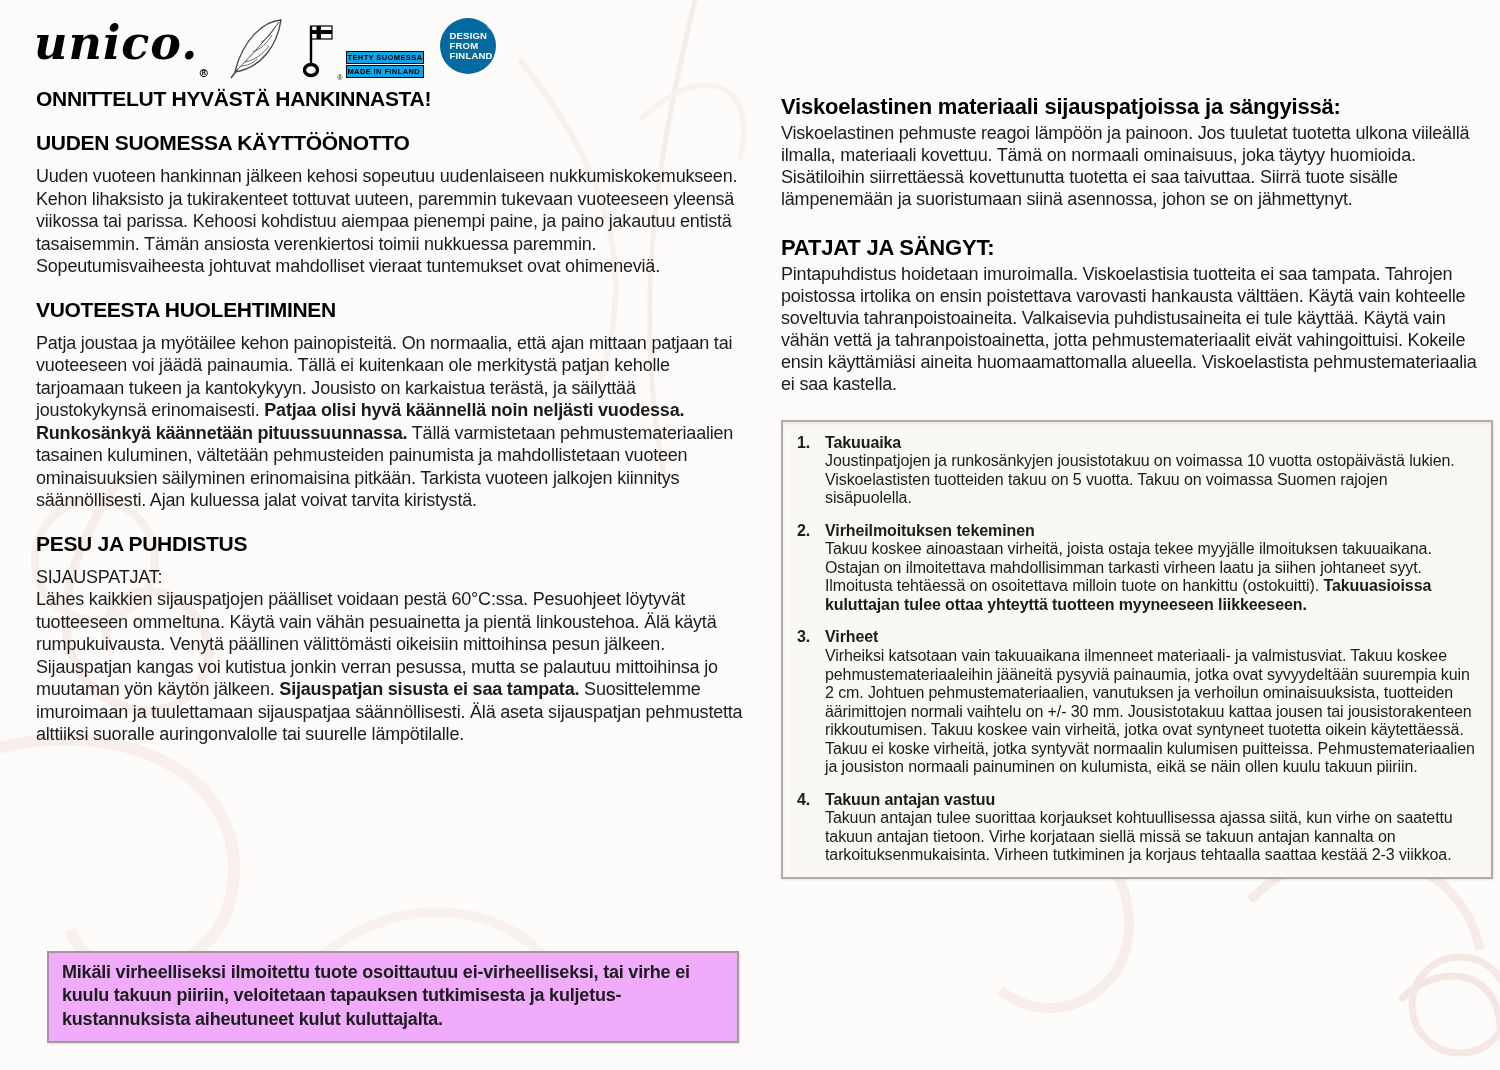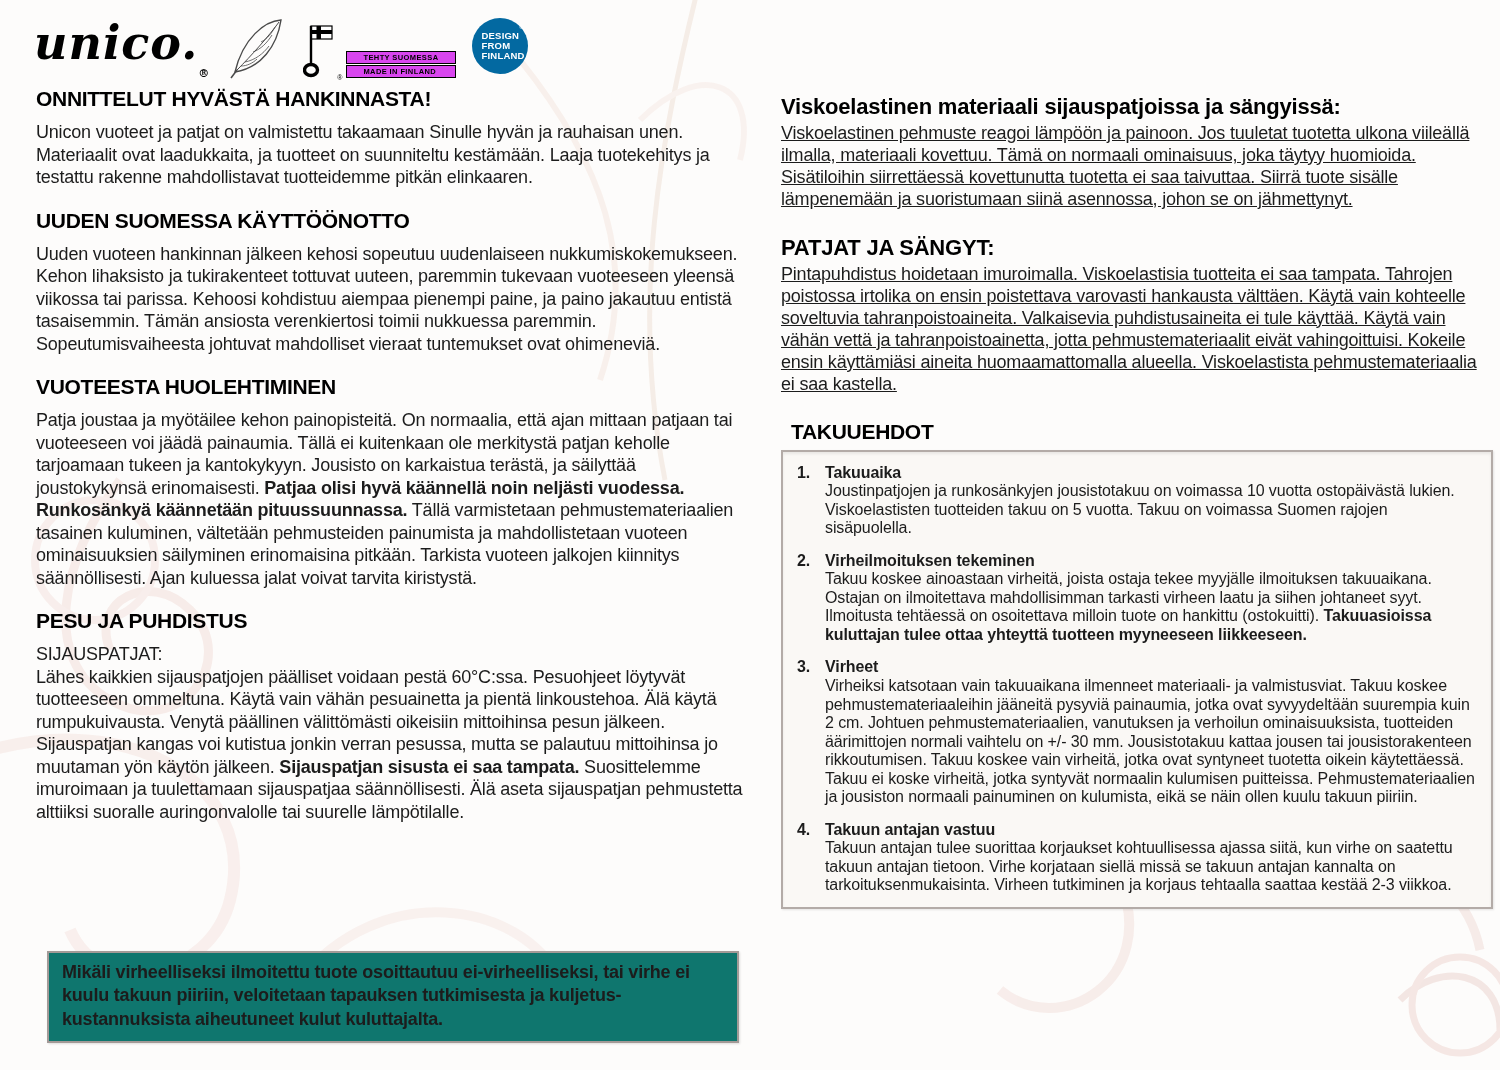--- a/index.html
+++ b/index.html
@@ -14,48 +14,48 @@
 
   
   .brand-row { position:absolute; left:34px; top:14px; display:flex; align-items:flex-start; gap:16px; }
   .logotype { font-family:"DejaVu Serif", serif; font-style:italic; font-weight:bold;
               font-size:46px; line-height:1; color:#000; letter-spacing:1px; position:relative; top:6px; }
   .logo-reg { font-size:11px; font-style:normal; vertical-align:-18px; letter-spacing:0; }
   .feather { position:relative; top:2px; }
   .made-badge { display:flex; align-items:flex-end; gap:4px; position:relative; top:10px; }
   .made-text { display:flex; flex-direction:column; gap:1px; }
   .made-line { border:1px solid #000; font-size:7.5px; font-weight:bold; letter-spacing:.4px;
-               padding:1px 16px; color:#000; background:#d946ef; white-space:nowrap; }
+               padding:1px 0; color:#000; background:#0ea5e9; white-space:nowrap; }
   .made-reg { font-size:7px; color:#000; position:relative; top:3px; }
   .dff-badge { width:56px; height:56px; border-radius:50%; background:#0369a1; color:#fff;
                display:flex; flex-direction:column; justify-content:center; padding-left:10px;
                box-sizing:border-box; position:relative; top:4px; }
   .dff-line { font-size:9.5px; font-weight:bold; line-height:1.08; letter-spacing:.2px; }
   .dff-reg { position:absolute; right:4px; top:6px; font-size:6px; }
 
   
   .col-left  { position:absolute; left:36px;  top:87px; width:708px; }
   .col-right { position:absolute; left:781px; top:94px; width:712px; }
 
   .sec-head { font-size:21px; font-weight:bold; color:#000; letter-spacing:-0.3px;
               margin:20px 0 10px 0; }
   .sec-head.first { margin-top:0; }
   .body-p { font-size:18px; line-height:1.25; letter-spacing:-0.2px; margin:0; }
   .subhead { font-size:18px; line-height:1.25; letter-spacing:-0.2px; margin:0; }
   .b { font-weight:bold; }
 
   
   .notice-box { position:absolute; left:47px; top:951px; width:692px; box-sizing:border-box;
-                border:2px solid #a39a97; background:#0f766e;
+                border:2px solid #a39a97; background:#f0abfc;
                 padding:8px 13px 10px 13px; box-shadow:1px 1px 2px rgba(0,0,0,.12); }
   .notice-box .body-p { font-weight:bold; line-height:1.3; }
 
   
   .r-head { font-size:22px; font-weight:bold; color:#000; margin:0 0 3px 0; letter-spacing:-0.2px; }
-  .r-para { font-size:18px; line-height:1.22; letter-spacing:-0.2px; margin:0 0 24px 0;text-decoration:underline; }
+  .r-para { font-size:18px; line-height:1.22; letter-spacing:-0.2px; margin:0 0 24px 0; }
   .takuu-head { font-size:21px; font-weight:bold; color:#000; letter-spacing:-0.3px; margin:2px 0 6px 10px; }
   .warranty-box { border:2px solid #b3aba7; background:#faf8f5; padding:12px 14px 12px 10px;
                   box-shadow: inset 0 2px 3px rgba(0,0,0,.07), 1px 1px 2px rgba(0,0,0,.10); }
   .w-item { display:grid; grid-template-columns:30px 1fr; column-gap:2px;
             font-size:16px; line-height:1.16; letter-spacing:-0.1px; margin-bottom:14px; }
   .w-item:last-child { margin-bottom:0; }
   .w-num   { grid-column:1; grid-row:1; font-weight:bold; padding-left:4px; }
   .w-title { grid-column:2; grid-row:1; font-weight:bold; }
   .w-body  { grid-column:2; grid-row:2; }
 </style>
@@ -115,21 +115,20 @@
     <div class="dff-badge">
       <span class="dff-reg">®</span>
       <div class="dff-line">DESIGN</div>
       <div class="dff-line">FROM</div>
       <div class="dff-line">FINLAND</div>
     </div>
   </div>
 
   <div class="col-left">
     <h2 class="sec-head first">ONNITTELUT HYVÄSTÄ HANKINNASTA!</h2>
-    <p class="body-p">Unicon vuoteet ja patjat on valmistettu takaamaan Sinulle hyvän ja rauhaisan unen. Materiaalit ovat laadukkaita, ja tuotteet on suunniteltu kestämään. Laaja tuotekehitys ja testattu rakenne mahdollistavat tuotteidemme pitkän elinkaaren.</p>
 
     <h2 class="sec-head">UUDEN SUOMESSA KÄYTTÖÖNOTTO</h2>
     <p class="body-p">Uuden vuoteen hankinnan jälkeen kehosi sopeutuu uudenlaiseen nukkumiskokemukseen. Kehon lihaksisto ja tukirakenteet tottuvat uuteen, paremmin tukevaan vuoteeseen yleensä viikossa tai parissa. Kehoosi kohdistuu aiempaa pienempi paine, ja paino jakautuu entistä tasaisemmin. Tämän ansiosta verenkiertosi toimii nukkuessa paremmin. Sopeutumisvaiheesta johtuvat mahdolliset vieraat tuntemukset ovat ohimeneviä.</p>
 
     <h2 class="sec-head">VUOTEESTA HUOLEHTIMINEN</h2>
     <p class="body-p"><span>Patja joustaa ja myötäilee kehon painopisteitä. On normaalia, että ajan mittaan patjaan tai vuoteeseen voi jäädä painaumia. Tällä ei kuitenkaan ole merkitystä patjan keholle tarjoamaan tukeen ja kantokykyyn. Jousisto on karkaistua terästä, ja säilyttää joustokykynsä erinomaisesti. </span><span class="b">Patjaa olisi hyvä käännellä noin neljästi vuodessa. Runkosänkyä käännetään pituussuunnassa.</span><span> Tällä varmistetaan pehmustemateriaalien tasainen kuluminen, vältetään pehmusteiden painumista ja mahdollistetaan vuoteen ominaisuuksien säilyminen erinomaisina pitkään. Tarkista vuoteen jalkojen kiinnitys säännöllisesti. Ajan kuluessa jalat voivat tarvita kiristystä.</span></p>
 
     <h2 class="sec-head">PESU JA PUHDISTUS</h2>
     <div class="subhead">SIJAUSPATJAT:</div>
     <p class="body-p"><span>Lähes kaikkien sijauspatjojen päälliset voidaan pestä 60°C:ssa. Pesuohjeet löytyvät tuotteeseen ommeltuna. Käytä vain vähän pesuainetta ja pientä linkoustehoa. Älä käytä rumpukuivausta. Venytä päällinen välittömästi oikeisiin mittoihinsa pesun jälkeen. Sijauspatjan kangas voi kutistua jonkin verran pesussa, mutta se palautuu mittoihinsa jo muutaman yön käytön jälkeen. </span><span class="b">Sijauspatjan sisusta ei saa tampata.</span><span> Suosittelemme imuroimaan ja tuulettamaan sijauspatjaa säännöllisesti. Älä aseta sijauspatjan pehmustetta alttiiksi suoralle auringonvalolle tai suurelle lämpötilalle.</span></p>
@@ -139,21 +138,20 @@
     <p class="body-p">Mikäli virheelliseksi ilmoitettu tuote osoittautuu ei-virheelliseksi, tai virhe ei kuulu takuun piiriin, veloitetaan tapauksen tutkimisesta ja kuljetus-kustannuksista aiheutuneet kulut kuluttajalta.</p>
   </div>
 
   <div class="col-right">
     <div class="r-head">Viskoelastinen materiaali sijauspatjoissa ja sängyissä:</div>
     <p class="r-para">Viskoelastinen pehmuste reagoi lämpöön ja painoon. Jos tuuletat tuotetta ulkona viileällä ilmalla, materiaali kovettuu. Tämä on normaali ominaisuus, joka täytyy huomioida. Sisätiloihin siirrettäessä kovettunutta tuotetta ei saa taivuttaa. Siirrä tuote sisälle lämpenemään ja suoristumaan siinä asennossa, johon se on jähmettynyt.</p>
 
     <div class="r-head">PATJAT JA SÄNGYT:</div>
     <p class="r-para">Pintapuhdistus hoidetaan imuroimalla. Viskoelastisia tuotteita ei saa tampata. Tahrojen poistossa irtolika on ensin poistettava varovasti hankausta välttäen. Käytä vain kohteelle soveltuvia tahranpoistoaineita. Valkaisevia puhdistusaineita ei tule käyttää. Käytä vain vähän vettä ja tahranpoistoainetta, jotta pehmustemateriaalit eivät vahingoittuisi. Kokeile ensin käyttämiäsi aineita huomaamattomalla alueella. Viskoelastista pehmustemateriaalia ei saa kastella.</p>
 
-    <div class="takuu-head">TAKUUEHDOT</div>
 
     <div class="warranty-box">
       <div class="w-item">
         <div class="w-num">1.</div>
         <div class="w-title">Takuuaika</div>
         <div class="w-body">Joustinpatjojen ja runkosänkyjen jousistotakuu on voimassa 10 vuotta ostopäivästä lukien. Viskoelastisten tuotteiden takuu on 5 vuotta. Takuu on voimassa Suomen rajojen sisäpuolella.</div>
       </div>
       <div class="w-item">
         <div class="w-num">2.</div>
         <div class="w-title">Virheilmoituksen tekeminen</div>

